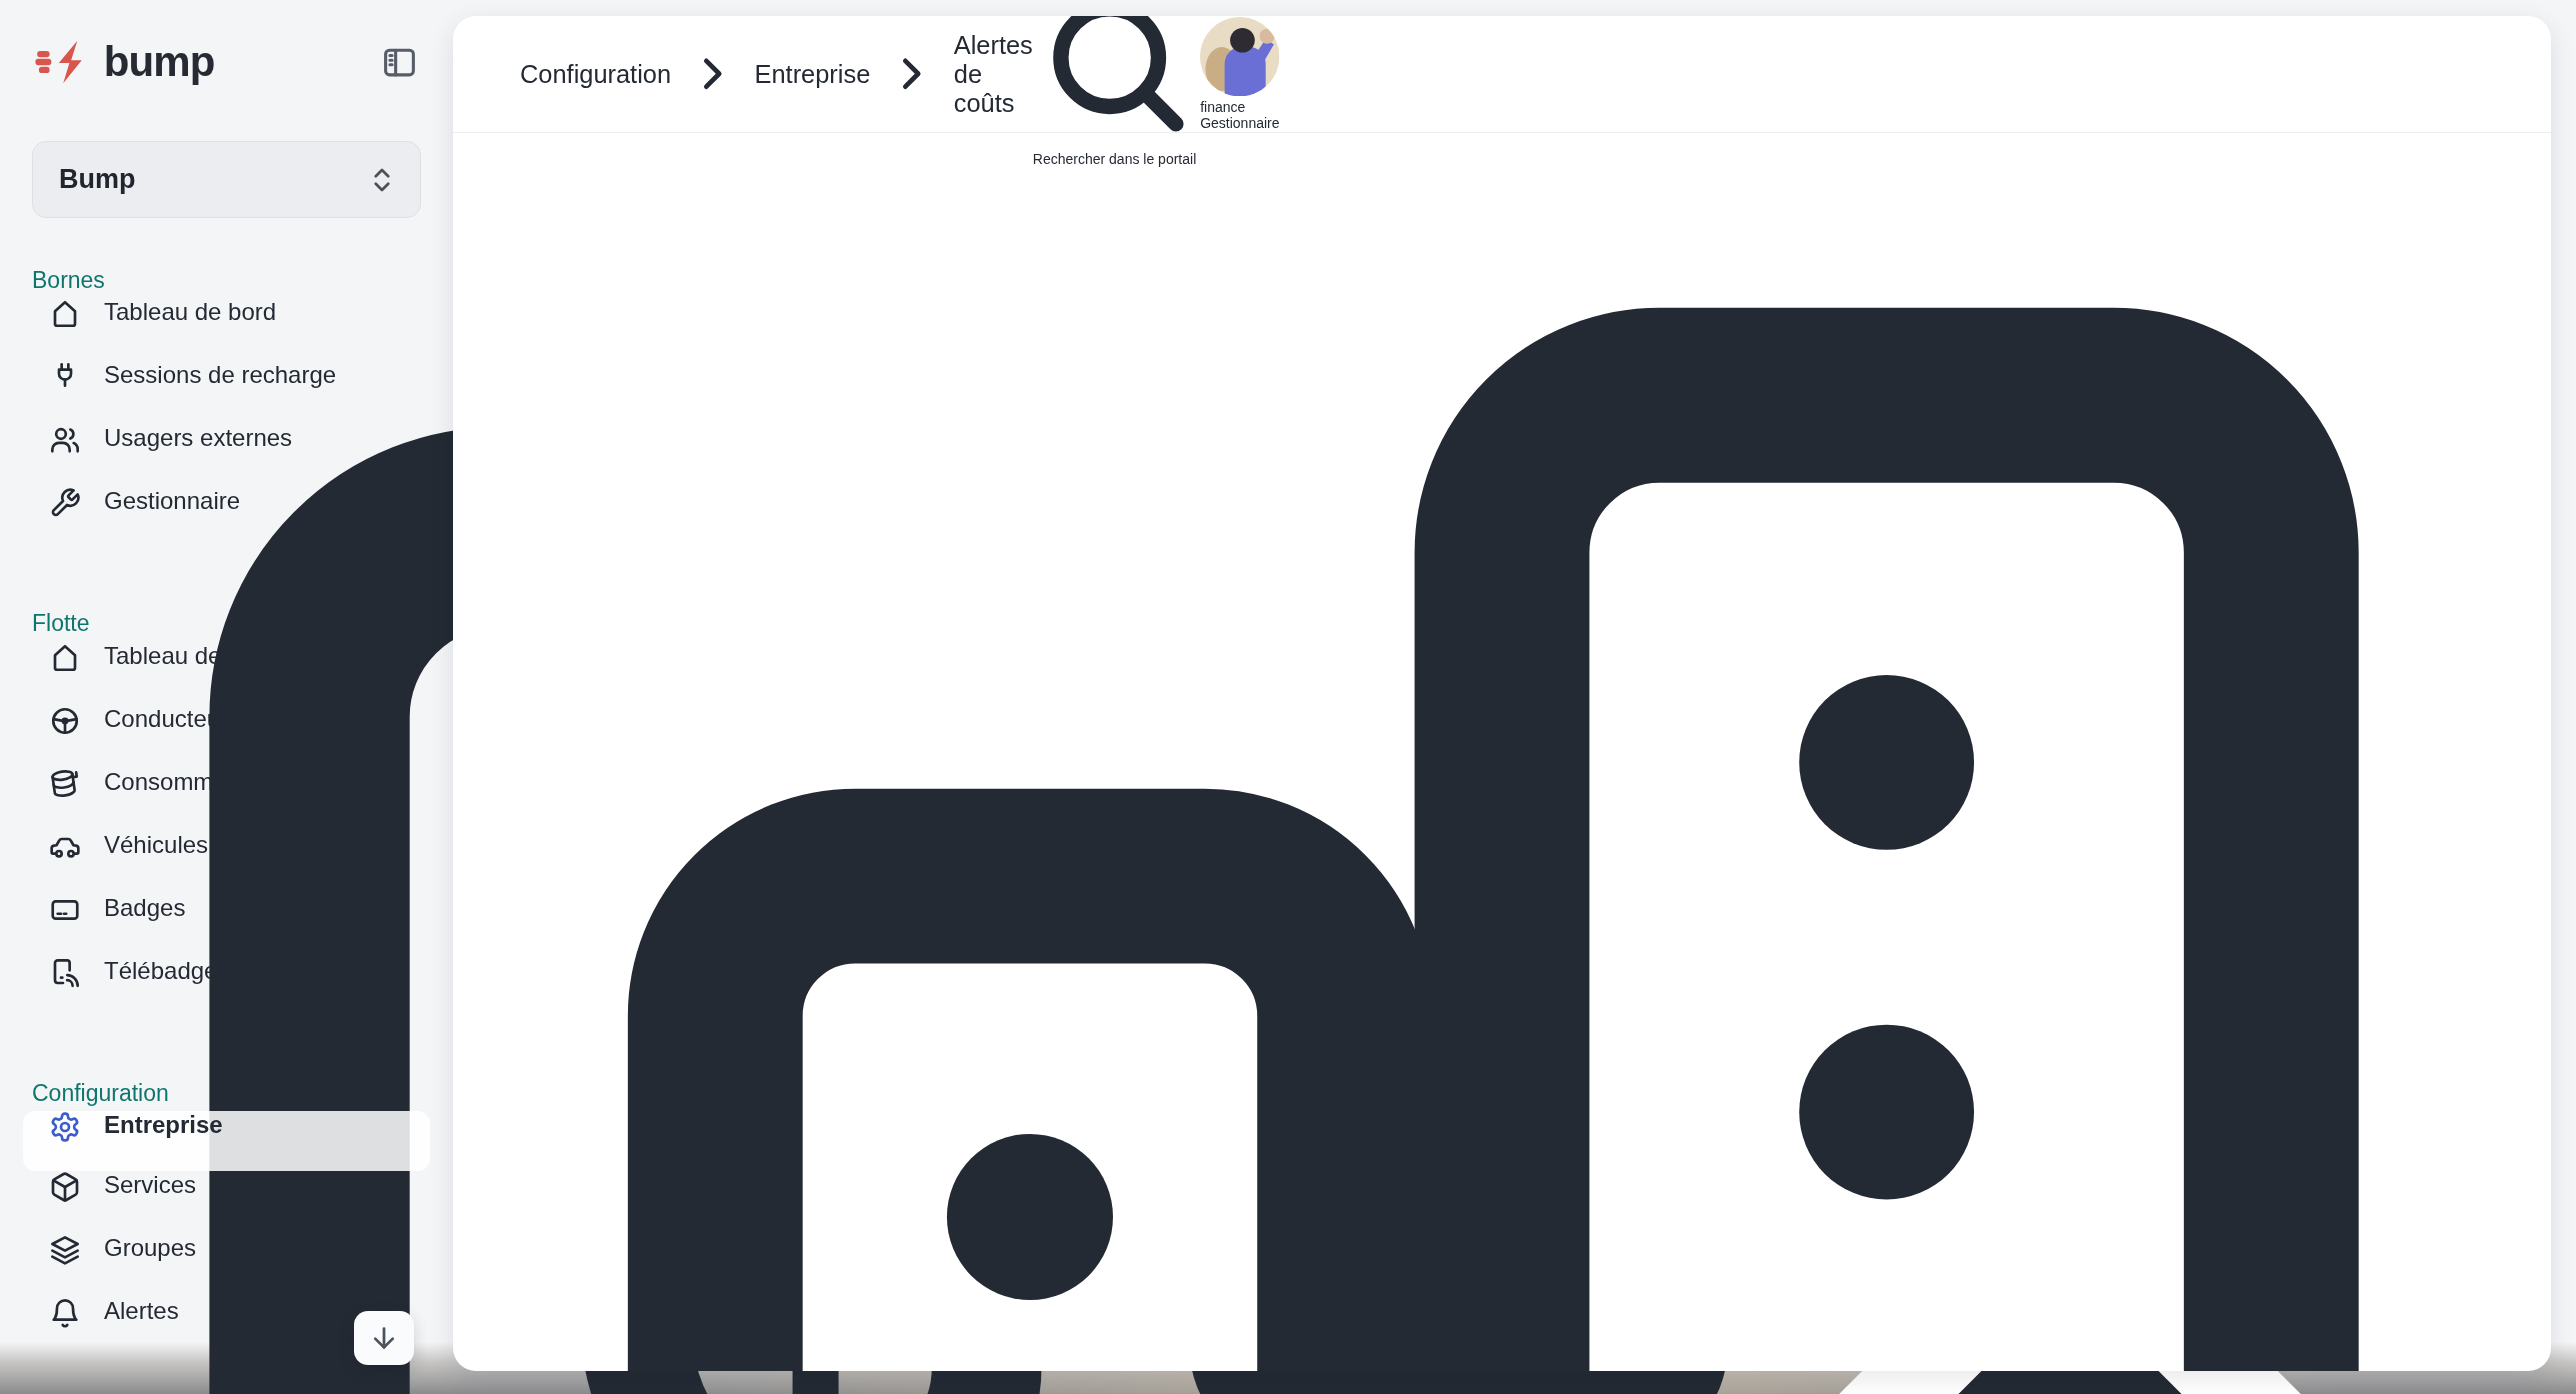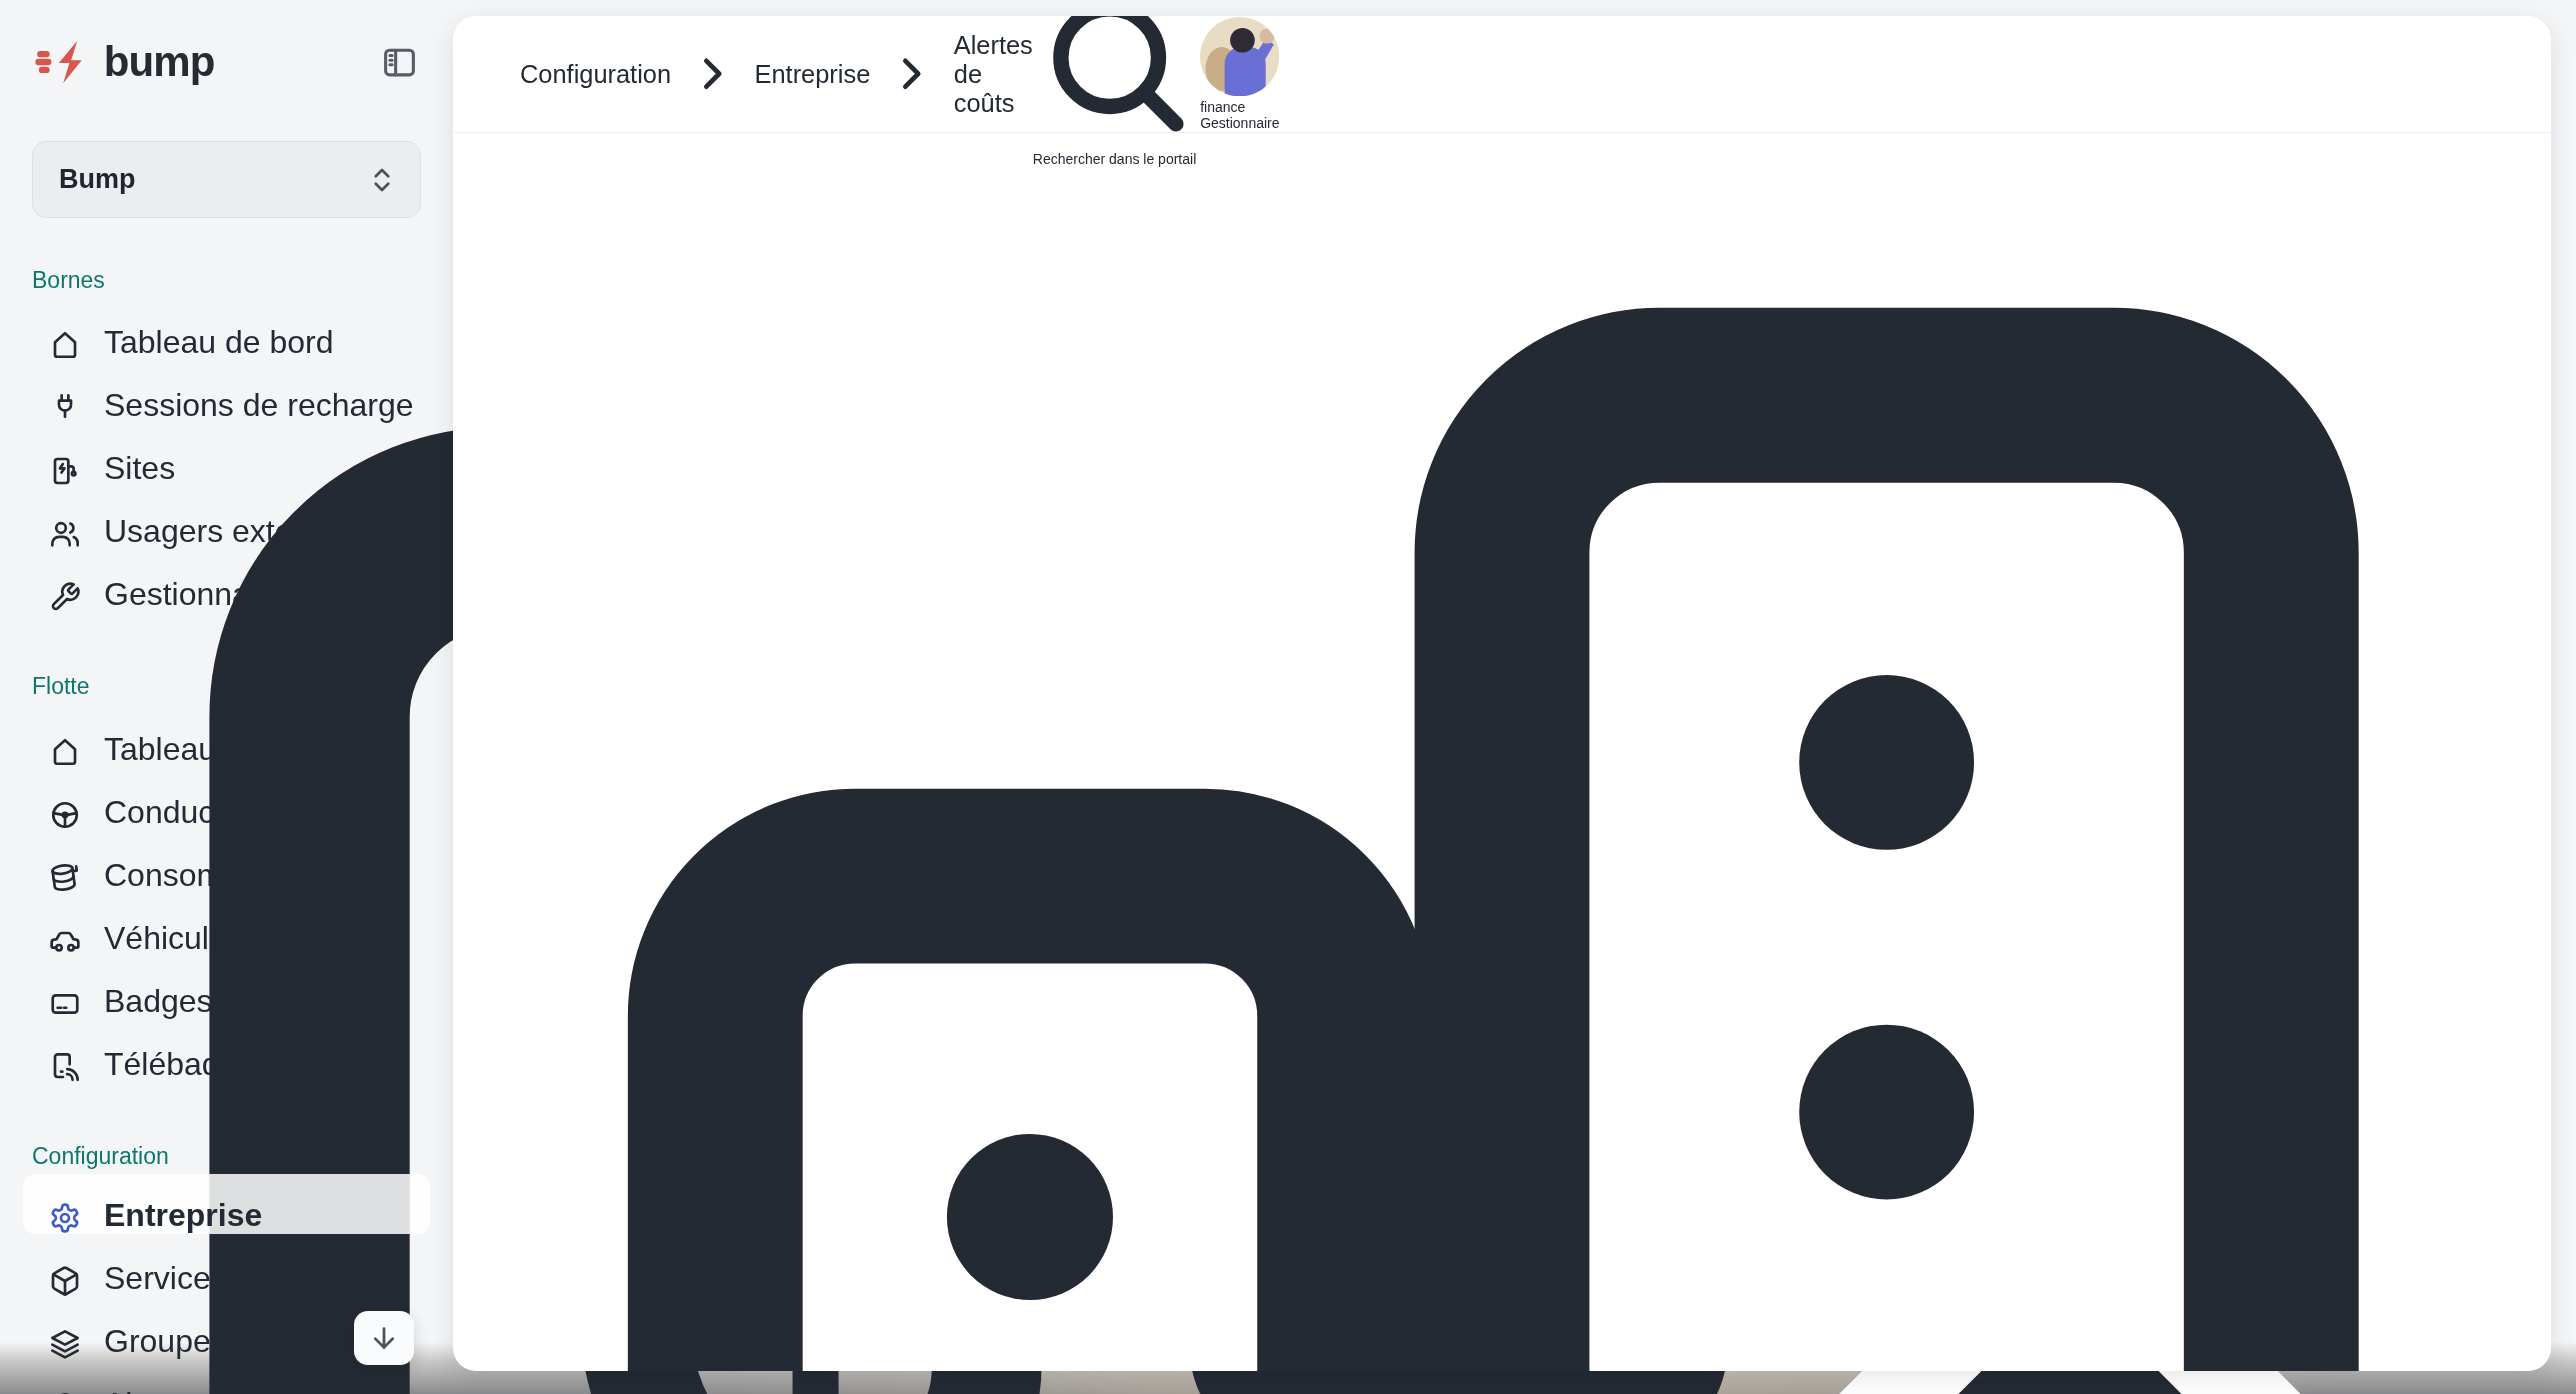--- a/index.html
+++ b/index.html
@@ -24,22 +24,22 @@
   .org-selector {
     margin:56px 32px 0 32px; height:77px; border-radius:14px;
     background:#ecedf0; border:1.3px solid #dee0e4;
     display:flex; align-items:center; padding:0 23px 0 26px;
   }
   .org-selector .org-label { font-size:27px; font-weight:600; color:#20252e; flex:1; }
   .org-selector svg { width:30px; height:30px; color:#4a515b; }
   .section-label { margin:49px 0 0 32px; font-size:23px; color:#0f766e; line-height:26px; }
   .section-label.tight { margin-top:60px; }
   .nav-item {
-    height:63px; display:flex; align-items:flex-end; padding-left:49px; gap:23px;
-    font-size:32px; font-weight:500; color:#242a34; cursor:pointer;
+    height:63px; display:flex; align-items:flex-start; padding-left:49px; gap:23px;
+    font-size:24px; font-weight:500; color:#242a34; cursor:pointer;
   }
   .nav-item svg { width:32px; height:32px; flex:0 0 auto; }
   .nav-group { margin-top:5.3px; }
   .nav-item.active {
     margin:0 23px; padding-left:26px; height:60px;
     background:rgba(255,255,255,.85); border-radius:12.3px; font-weight:700;
   }
   .nav-item.active svg { color:#3c5ccc; }
   .scroll-down-btn {
     position:absolute; right:39px; bottom:30px; width:60px; height:54px;
@@ -210,29 +210,20 @@
         <svg viewBox="0 0 24 24" fill="none" stroke="currentColor" stroke-width="2" stroke-linecap="round" stroke-linejoin="round">
             <path d="M9.5 2.5V6"></path>
             <path d="M14.5 2.5V6"></path>
             <path d="M7.5 6.5h9v3a4.5 4.5 0 0 1-9 0z"></path>
             <path d="M12 14v4.5"></path>
           </svg>
         <span>Sessions de recharge</span>
       </div>
       <div class="nav-item">
         <svg viewBox="0 0 24 24" fill="none" stroke="currentColor" stroke-width="2" stroke-linecap="round" stroke-linejoin="round">
-            <rect x="4.5" y="3" width="10" height="18" rx="1.8"></rect>
-            <path d="M10.4 6.8 8.2 10h3.4l-2.2 3.2"></path>
-            <path d="M14.5 8.5h2a2 2 0 0 1 2 2v2"></path>
-            <circle cx="18.5" cy="14" r="1.3"></circle>
-          </svg>
-        <span>Sites</span>
-      </div>
-      <div class="nav-item">
-        <svg viewBox="0 0 24 24" fill="none" stroke="currentColor" stroke-width="2" stroke-linecap="round" stroke-linejoin="round">
             <circle cx="9" cy="7.5" r="3.6"></circle>
             <path d="M2.5 20.5v-1.4a5 5 0 0 1 5-5h3a5 5 0 0 1 5 5v1.4"></path>
             <path d="M16 4.2a3.6 3.6 0 0 1 0 6.7"></path>
             <path d="M18.5 14.3a5 5 0 0 1 3 4.6v1.6"></path>
           </svg>
         <span>Usagers externes</span>
       </div>
       <div class="nav-item">
         <svg viewBox="0 0 24 24" fill="none" stroke="currentColor" stroke-width="2" stroke-linecap="round" stroke-linejoin="round">
             <path d="M14.7 6.3a1 1 0 0 0 0 1.4l1.6 1.6a1 1 0 0 0 1.4 0l3.77-3.77a6 6 0 0 1-7.94 7.94l-6.91 6.91a2.12 2.12 0 0 1-3-3l6.91-6.91a6 6 0 0 1 7.94-7.94l-3.76 3.76z"></path>

